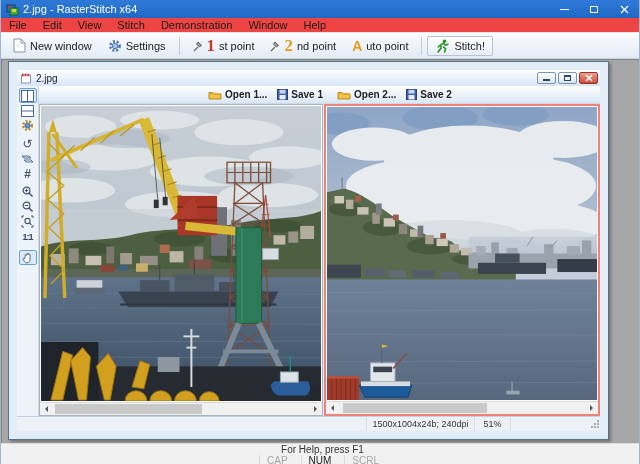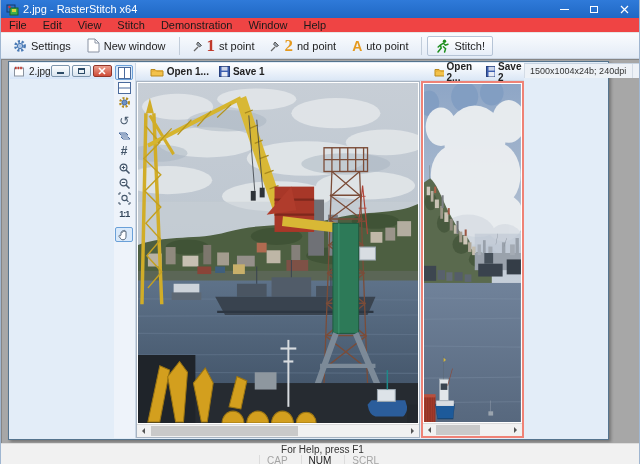--- a/index.html
+++ b/index.html
@@ -18,41 +18,41 @@
   
   .toolbar{position:absolute;left:0;top:33px;width:100%;height:26px;background:linear-gradient(#fafcfe,#e3ebf6);border-bottom:1px solid #c8d2df;box-sizing:border-box;display:flex;align-items:center;padding:0 4px;}
   .tbtn{display:flex;align-items:center;gap:4px;padding:2px 7px;font-size:11px;color:#222;border:1px solid transparent;border-radius:2px;white-space:nowrap;}
   .tbtn-stitch{border:1px solid #b6c4d6;background:linear-gradient(#ffffff,#e7eef8);}
   .tsep{width:1px;height:18px;background:#c2cdda;margin:0 5px;}
   .bignum{font-family:"Liberation Serif",serif;font-weight:bold;font-size:17px;line-height:14px;}
   .num-red{color:#c0392b;} .num-orange{color:#e59a1f;} .letter-a{color:#e59a1f;font-weight:bold;font-size:14px;font-family:"Liberation Sans",sans-serif;}
   
   .mdi{position:absolute;left:0;top:59px;width:100%;height:384px;background:#a7a7a7;box-shadow:inset 1px 1px 0 rgba(0,0,0,.2);}
   
-  .child{position:absolute;left:7px;top:2px;width:601px;height:379px;border:1px solid #55748e;background:#e3edf8;box-shadow:2px 2px 3px rgba(0,0,0,.3);display:flex;box-sizing:border-box;padding:1px;}
+  .child{position:absolute;left:7px;top:2px;width:601px;height:379px;border:1px solid #55748e;background:#e3edf8;box-shadow:2px 2px 3px rgba(0,0,0,.3);display:flex;flex-direction:column;box-sizing:border-box;padding:8px;}
   .child-titlebar{height:16px;background:linear-gradient(#ffffff,#d6e5f8);display:flex;align-items:center;flex:none;}
   .child-title-text{font-size:10px;color:#222;margin-left:4px;flex:1;}
   .cbtns{display:flex;gap:2px;margin-right:2px;}
   .cbtn{width:19px;height:12px;border:1px solid #7d95ac;border-radius:2px;background:linear-gradient(#fdfefe,#d9e4ef);display:flex;align-items:center;justify-content:center;box-sizing:border-box;}
   .cbtn-close{background:linear-gradient(#eb9f8e,#cf4b38);border-color:#93362a;}
   .cmin{width:7px;height:2px;background:#2c4a66;margin-top:4px;}
   .cmax{width:7px;height:6px;border:1px solid #2c4a66;border-top-width:2px;box-sizing:border-box;}
   .child-main{flex:1;display:flex;min-height:0;}
   
   .side-toolbar{width:22px;flex:none;background:#eef3fa;border-right:1px solid #ccd8e6;display:flex;flex-direction:column;align-items:center;padding-top:2px;box-sizing:border-box;}
   .tool{width:18px;height:15px;display:flex;align-items:center;justify-content:center;border:1px solid transparent;border-radius:2px;box-sizing:border-box;font-size:10px;color:#43566b;}
   .tool.sel{border-color:#6aa0d8;background:#d9e9fa;}
   .gap3{margin-top:3px;} .gap6{margin-top:6px;}
   .tool-glyph{font-size:12px;line-height:12px;color:#44566a;}
   .tool-11{font-size:9px;font-weight:bold;letter-spacing:-1px;color:#33465a;}
   
   .content{flex:1;display:flex;flex-direction:column;min-width:0;}
   .panel-toolbars{height:18px;flex:none;display:flex;background:linear-gradient(#ffffff,#dbe7f6);border-bottom:1px solid #cfdaE8;box-sizing:border-box;}
   .pt{display:flex;align-items:center;padding-left:14px;gap:10px;box-sizing:border-box;}
-  .pt-left{width:284px;flex:none;} .pt-right{flex:1;}
+  .pt-left{width:284px;flex:none;justify-content:flex-end;} .pt-right{flex:1;}
   .mini-btn{display:flex;align-items:center;gap:3px;font-size:10px;font-weight:bold;color:#222;}
   
   .panels{flex:1;display:flex;min-height:0;}
   .panel{display:flex;flex-direction:column;background:#fff;box-sizing:border-box;}
   .panel-left{width:284px;flex:none;border:1px solid #a8b4c2;}
   .panel-right{flex:1;border:2px solid #ef8276;margin-left:1px;}
   .canvas{flex:1;position:relative;overflow:hidden;margin:1px;min-height:0;}
   .canvas svg{position:absolute;inset:0;width:100%;height:100%;}
   .hscroll{height:12px;flex:none;background:#f1f1f1;border-top:1px solid #dadada;display:flex;}
   .sb-btn{width:12px;flex:none;display:flex;align-items:center;justify-content:center;}
@@ -107,32 +107,32 @@
     <span class="menu-item">Edit</span>
     <span class="menu-item">View</span>
     <span class="menu-item">Stitch</span>
     <span class="menu-item">Demonstration</span>
     <span class="menu-item">Window</span>
     <span class="menu-item">Help</span>
   </div>
 
   <div class="toolbar">
     <div class="tbtn">
+      <svg width="13" height="15">
+          <path d="M1 1 h7 l4 4 v9 h-11 z" fill="#fff" stroke="#8a93a3"></path>
+          <path d="M8 1 v4 h4" fill="none" stroke="#8a93a3"></path>
+        </svg>
+      <span>New window</span>
+    </div>
+    <div class="tbtn">
       <svg width="14" height="14" viewBox="0 0 14 14">
           <circle cx="7" cy="7" r="4.6" fill="none" stroke="#4a7ab5" stroke-width="2.6" stroke-dasharray="2.1 1.7"></circle>
           <circle cx="7" cy="7" r="2.7" fill="#a9c2e2" stroke="#4a7ab5"></circle>
         </svg>
       <span>Settings</span>
-    </div>
-    <div class="tbtn">
-      <svg width="13" height="15">
-          <path d="M1 1 h7 l4 4 v9 h-11 z" fill="#fff" stroke="#8a93a3"></path>
-          <path d="M8 1 v4 h4" fill="none" stroke="#8a93a3"></path>
-        </svg>
-      <span>New window</span>
     </div>
     <div class="tsep"></div>
     <div class="tbtn">
       <svg width="10" height="12">
           <path d="M1 11 L5 7" stroke="#666" stroke-width="1.2"></path>
           <path d="M5 2 l3.5 3.5 l-2.2 1.4 l-2.7 -2.7 z" fill="#9aa4ae" stroke="#555"></path>
         </svg>
       <span class="bignum num-red">1</span>
       <span>st point</span>
     </div>

